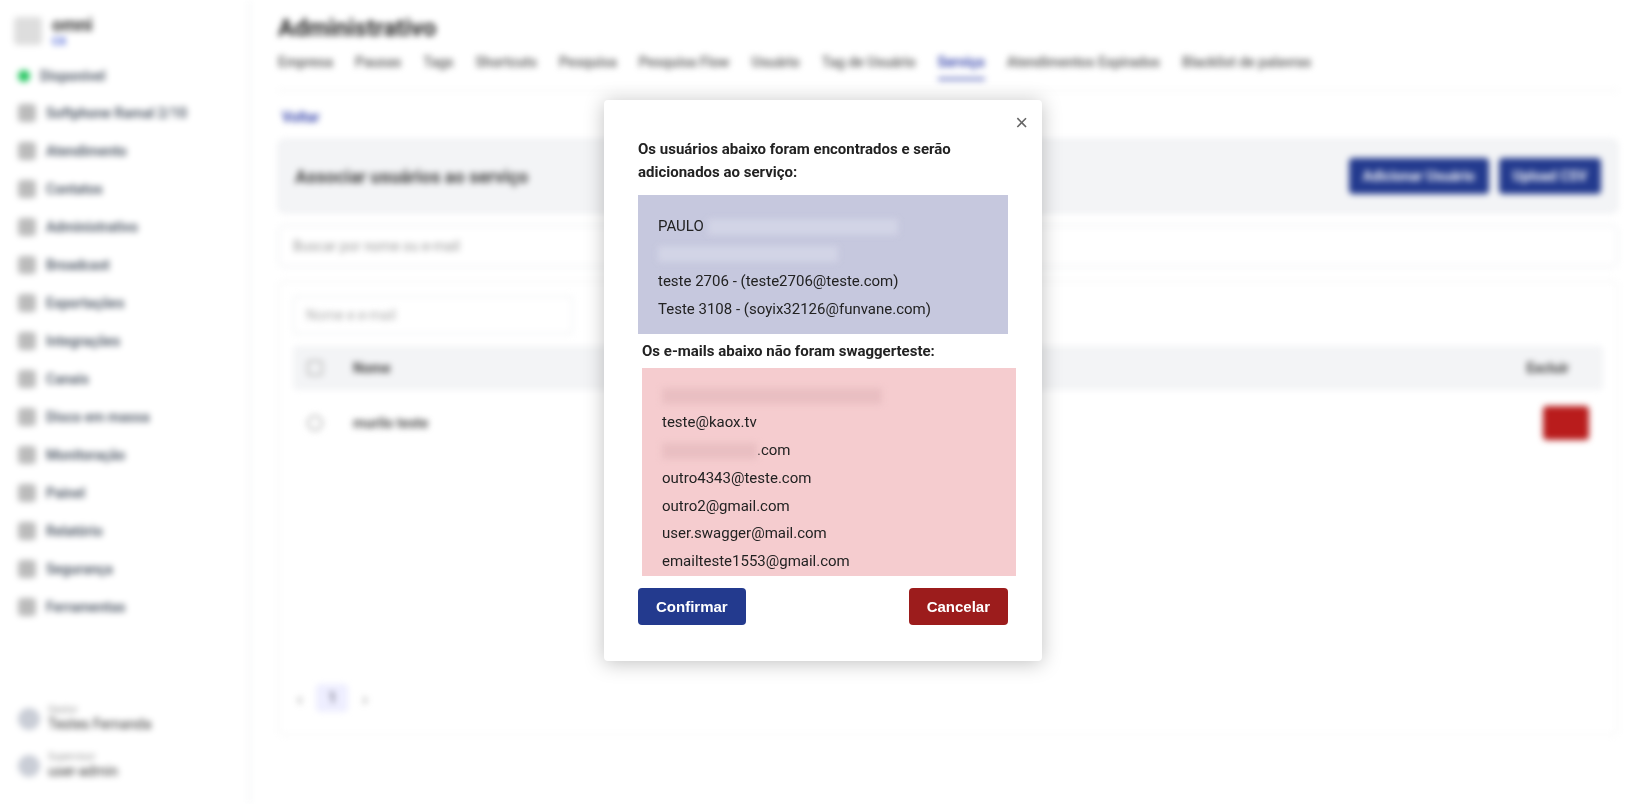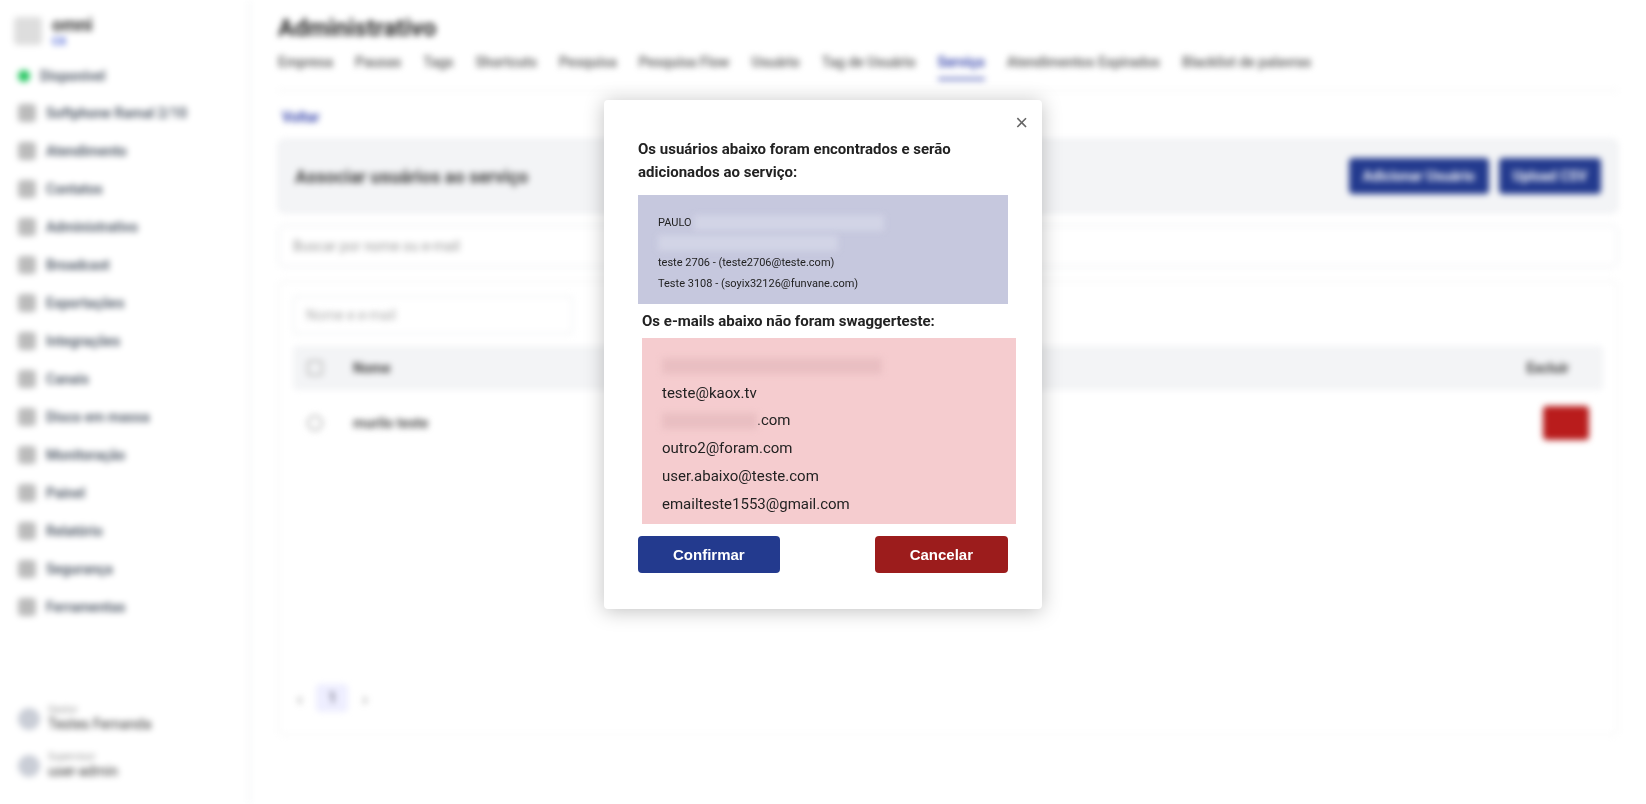--- a/index.html
+++ b/index.html
@@ -126,63 +126,63 @@
   .modal-head {
     padding: 38px 30px 10px 34px;
     font-weight:700; font-size:15px; color:#222;
     line-height:1.55;
   }
   .found-list {
     background:#c6c8de;
     padding: 18px 20px 10px 20px;
     margin: 0 0 0 34px;
     width: 370px;
-    font-size:11px;
+    font-size:15px;
     color:#222;
     line-height: 1.85;
     max-height: 276px;
     overflow:hidden;
     position:relative;
   }
   .blur-span {
     display:inline-block;
     background: #d2d4e6;
     color: transparent;
     filter: blur(3px);
     border-radius:2px;
     vertical-align: middle;
   }
   .notfound-label {
     padding: 8px 30px 4px 38px;
     font-weight:700; font-size:15px; color:#222;
   }
   .notfound-list {
     background:#f5cccf;
-    padding: 14px 20px 6px 20px;
+    padding: 14px 20px 0 20px;
     margin: 4px 26px 0 38px;
     font-size:15px;
     color:#222;
     line-height: 1.85;
     max-height: 208px;
     overflow:hidden;
   }
   .nf-blur {
     display:inline-block;
     background:#e9bfc2;
     color:transparent;
     filter: blur(3px);
     border-radius:2px;
     vertical-align:middle;
   }
   .modal-actions {
     display:flex; justify-content:space-between;
     padding: 12px 34px 36px 34px;
   }
   .btn {
-    border:none; border-radius:4px; padding:10px 35px;
+    border:none; border-radius:4px; padding:10px 18px;
     font-size:15px; font-weight:600; cursor:pointer;
     color:#fff;
   }
   .btn-confirm { background:#233a8e; }
   .btn-cancel  { background:#9c1c1c; }
 </style>
 </head>
 <body>
 
 <div class="app-shell">
@@ -349,22 +349,23 @@
     <div class="notfound-label">Os e-mails abaixo não foram swaggerteste:</div>
 
     <div class="notfound-list">
       <div>
         <span class="nf-blur" style="width:220px;height:16px">xxxxxxxxxx</span>
       </div>
       <div>teste@kaox.tv</div>
       <div>
         <span class="nf-blur" style="width:95px;height:16px">xxxx</span><span>.com</span>
       </div>
-      <div>outro2@foram.com</div>
-      <div>user.abaixo@teste.com</div>
+      <div>outro4343@teste.com</div>
+      <div>outro2@gmail.com</div>
+      <div>user.swagger@mail.com</div>
       <div>emailteste1553@gmail.com</div>
     </div>
 
     <div class="modal-actions">
       <button class="btn btn-confirm">Confirmar</button>
       <button class="btn btn-cancel">Cancelar</button>
     </div>
   </div>
 </div>
 

